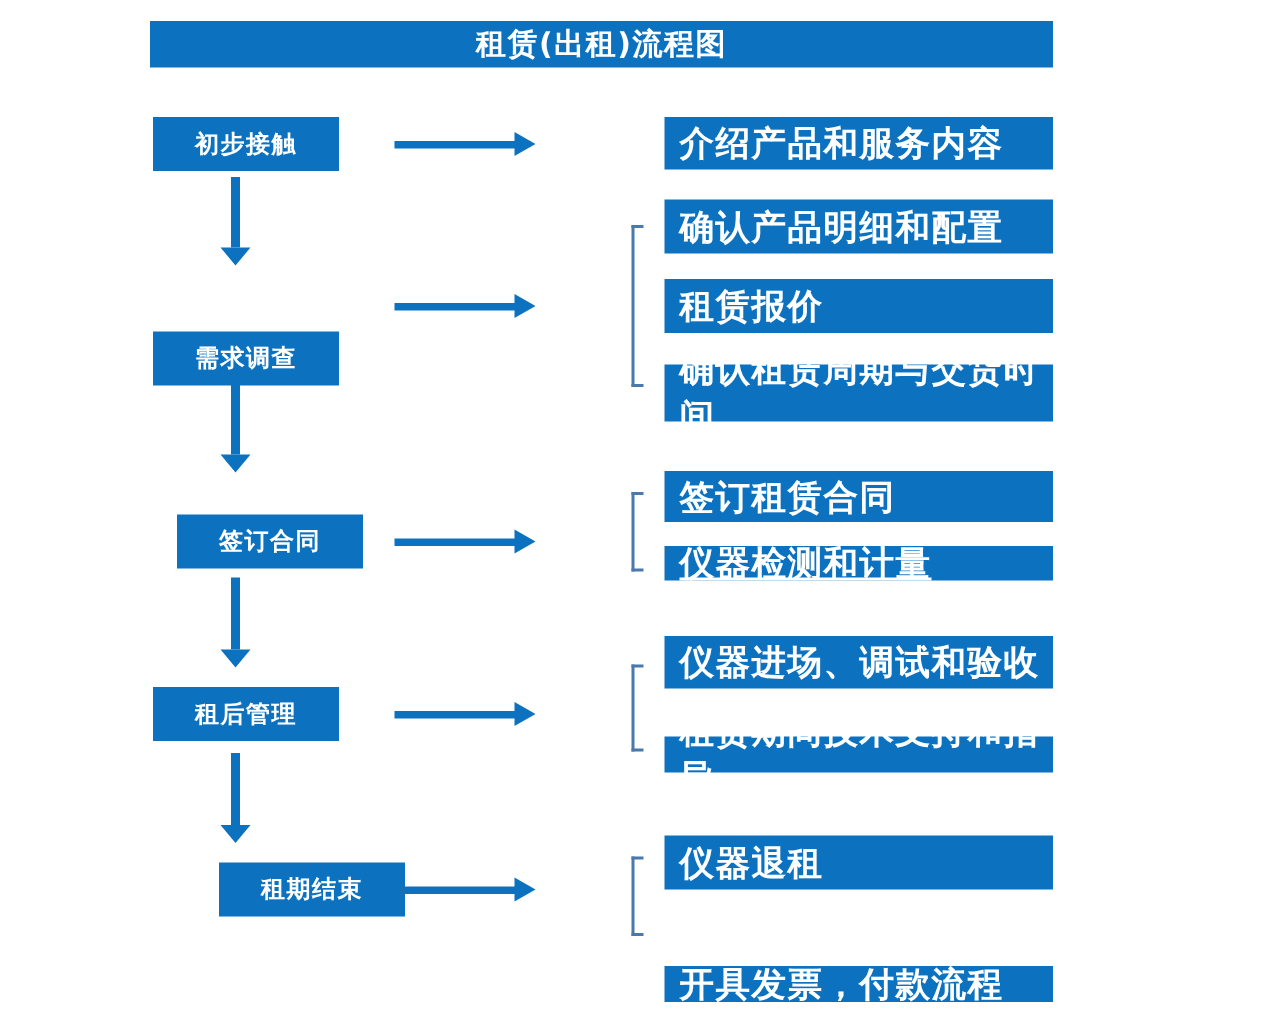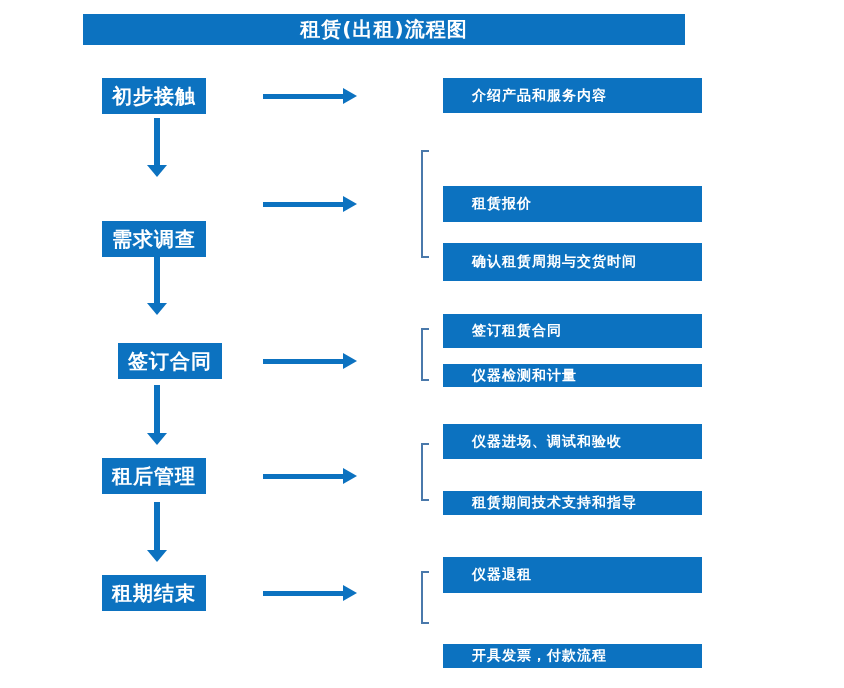--- a/index.html
+++ b/index.html
@@ -15,73 +15,73 @@
   }
   :root {
     --accent: #0c72c0;
     --bracket: #4a79ab;
     --text-on-accent: #ffffff;
   }
 
   
   .title-bar {
     position: absolute;
-    left: 83px; top: 14px;
+    left: 100px; top: 14px;
     width: 602px; height: 31px;
     background: var(--accent);
     color: var(--text-on-accent);
     font-weight: bold;
     font-size: 20px;
     letter-spacing: 1px;
     display: flex;
     align-items: center;
     justify-content: center;
   }
 
   
   .step-node {
     position: absolute;
     left: 102px;
-    width: 104px; height: 36px;
+    width: 124px; height: 36px;
     background: var(--accent);
     color: var(--text-on-accent);
     font-weight: bold;
-    font-size: 20px;
+    font-size: 16px;
     letter-spacing: 1px;
     display: flex;
     align-items: center;
     justify-content: center;
   }
   .step-1 { top: 78px; }
   .step-2 { top: 186px; margin-top: 35px; }
   .step-3 { top: 343px; margin-left: 16px; }
   .step-4 { top: 458px; }
-  .step-5 { top: 575px; }
+  .step-5 { top: 575px; margin-left: 44px; }
 
   
   .detail-box {
     position: absolute;
     left: 443px;
     width: 259px;
     background: var(--accent);
     color: var(--text-on-accent);
     font-weight: bold;
-    font-size: 14px;
+    font-size: 23px;
     letter-spacing: 1px;
     display: flex;
     align-items: center;
-    padding-left: 29px;
+    padding-left: 10px;
     box-sizing: border-box;
   }
   .d-1a { top: 78px;  height: 35px; }
   .d-2a { top: 133px; height: 36px; }
   .d-2b { top: 186px; height: 36px; }
   .d-2c { top: 243px; height: 38px; font-family: Liberation Serif, serif; }
   .d-3a { top: 314px; height: 34px; }
-  .d-3b { top: 364px; height: 23px; }
+  .d-3b { top: 364px; height: 23px; text-decoration: underline; }
   .d-4a { top: 424px; height: 35px; }
   .d-4b { top: 491px; height: 24px; }
   .d-5a { top: 557px; height: 36px; }
   .d-5b { top: 644px; height: 24px; }
 
   
   .h-arrow {
     position: absolute;
     left: 263px;
     width: 94px; height: 16px;
@@ -197,20 +197,21 @@
     <div class="head"></div>
   </div>
 
   <div class="bracket br-2"></div>
   <div class="bracket br-3"></div>
   <div class="bracket br-4"></div>
   <div class="bracket br-5"></div>
 
   <div class="detail-box d-1a">介绍产品和服务内容</div>
 
+  <div class="detail-box d-2a">确认产品明细和配置</div>
   <div class="detail-box d-2b">租赁报价</div>
   <div class="detail-box d-2c">确认租赁周期与交货时间</div>
 
   <div class="detail-box d-3a">签订租赁合同</div>
   <div class="detail-box d-3b">仪器检测和计量</div>
 
   <div class="detail-box d-4a">仪器进场、调试和验收</div>
   <div class="detail-box d-4b">租赁期间技术支持和指导</div>
 
   <div class="detail-box d-5a">仪器退租</div>

